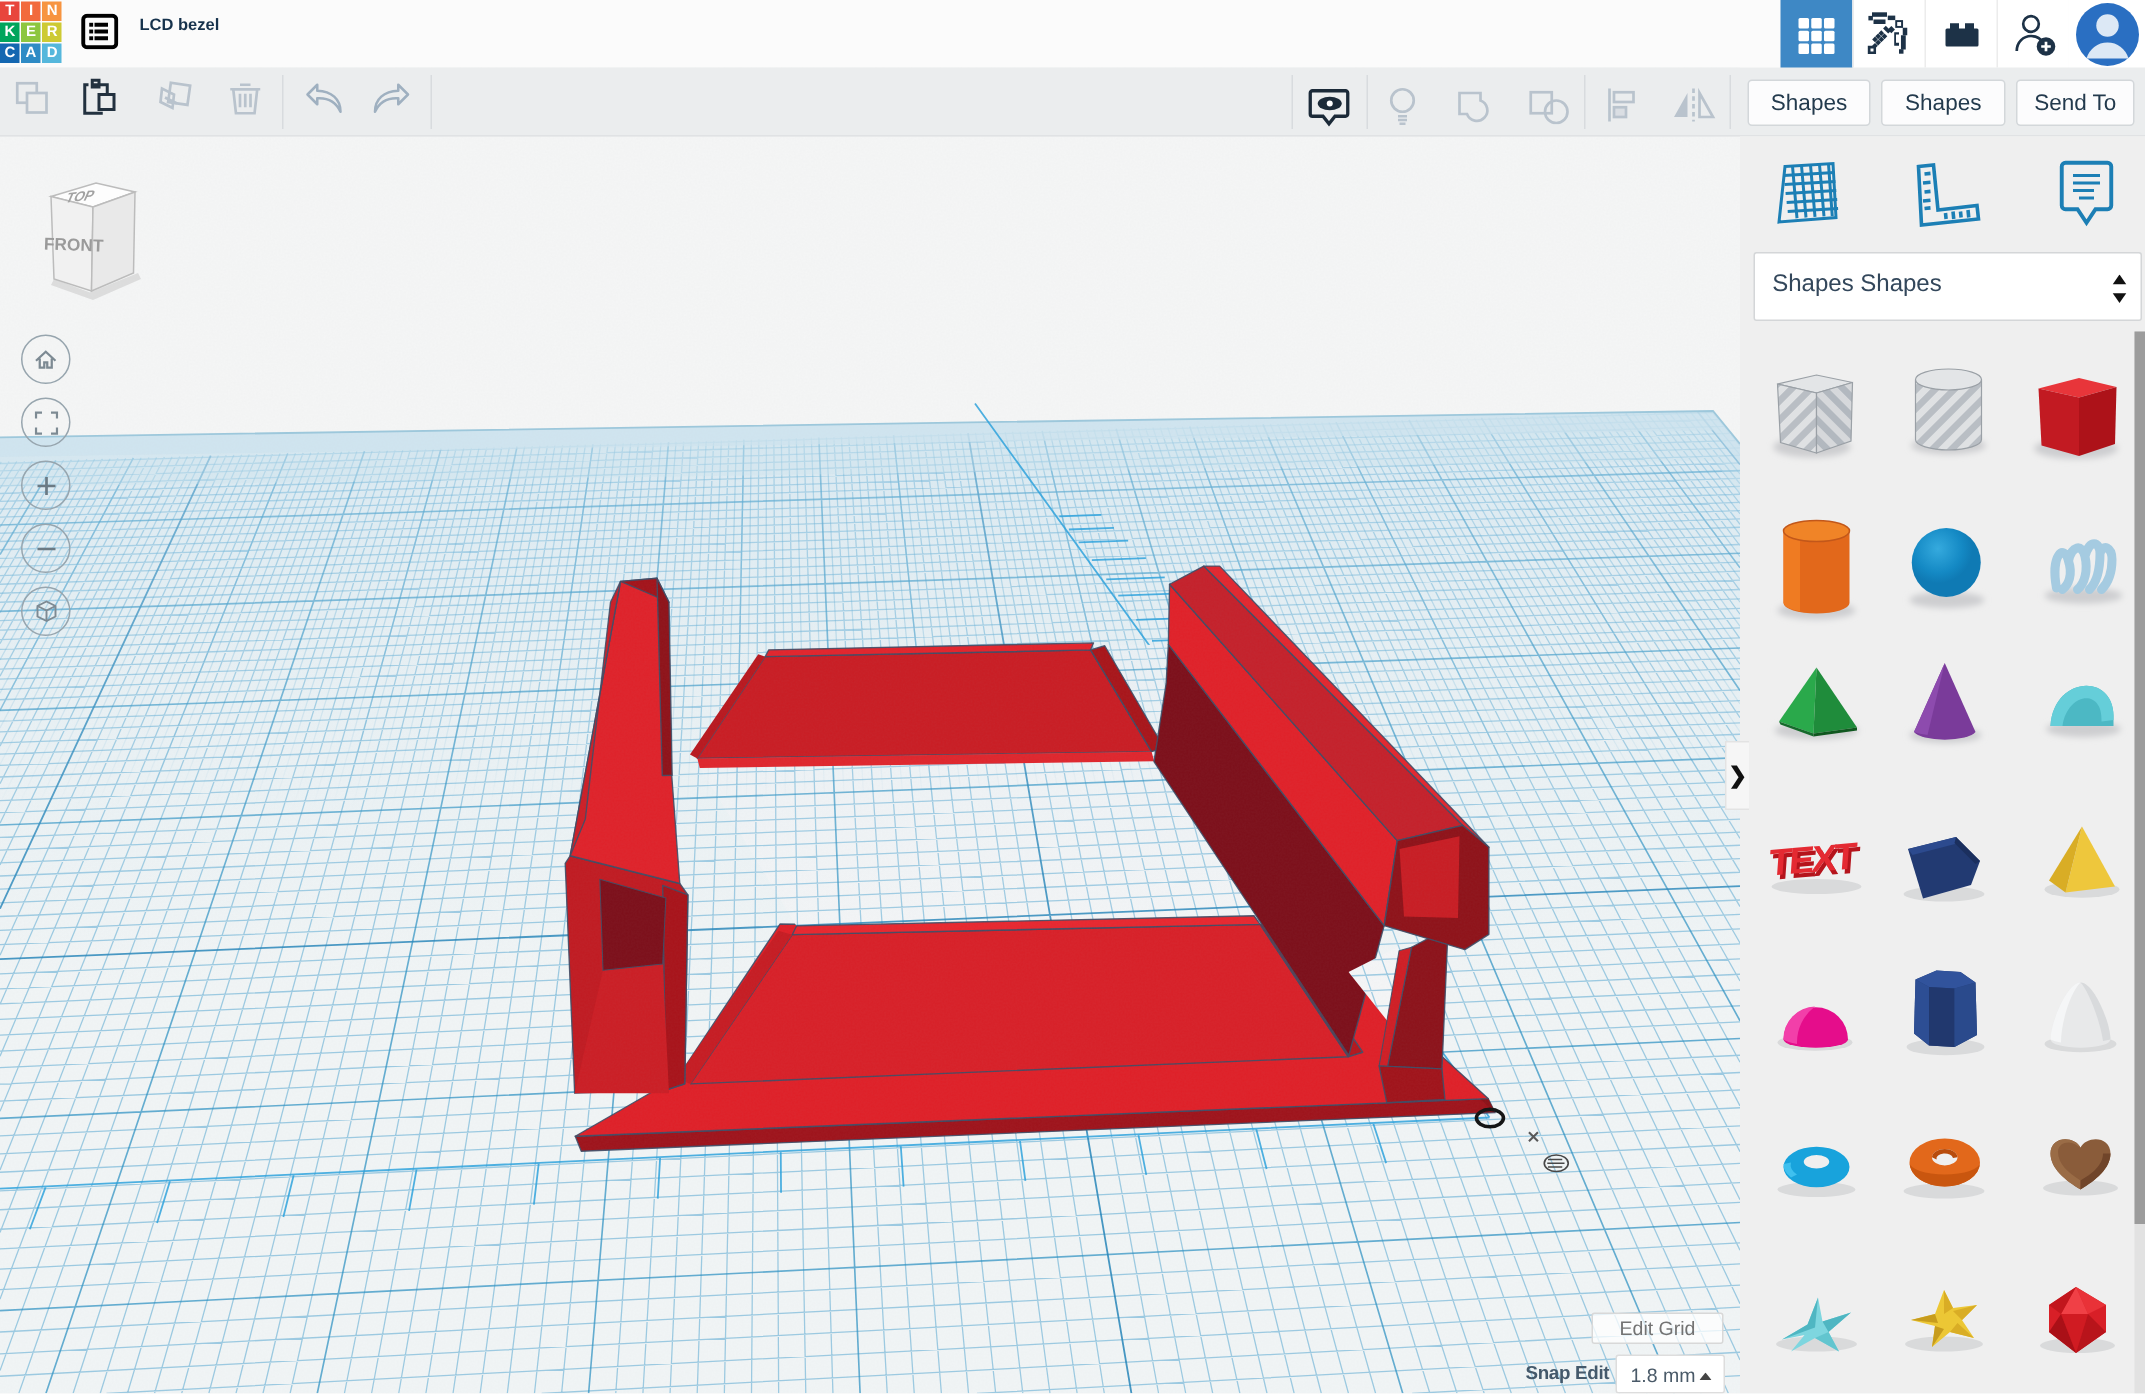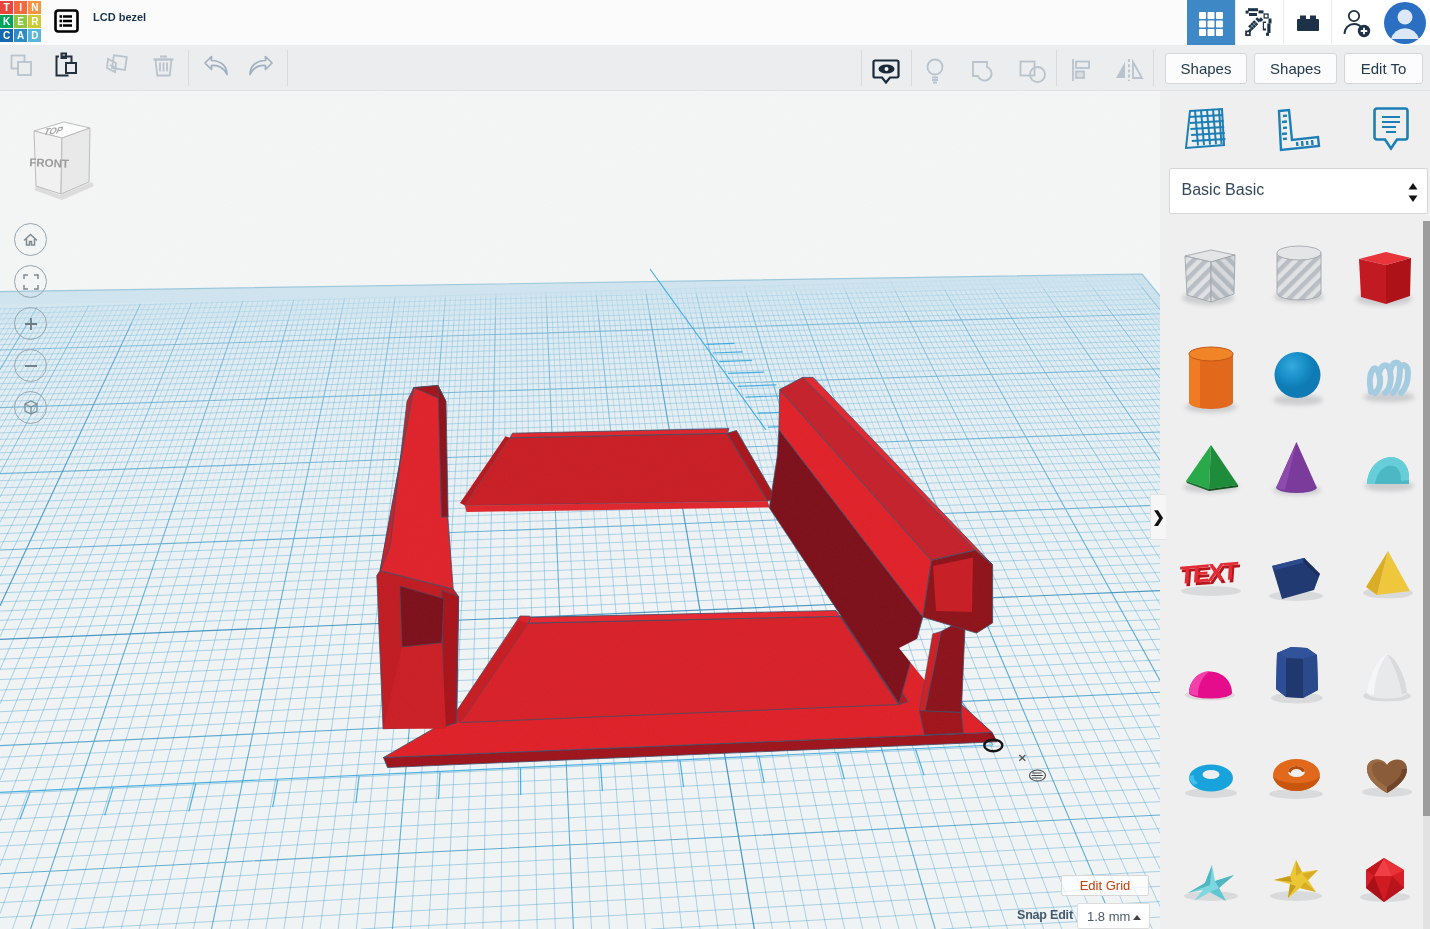--- a/index.html
+++ b/index.html
@@ -263,21 +263,21 @@
     </svg>
     <svg width="30" height="24" viewBox="0 0 30 24" style="position:absolute;left:1114px;top:13px">
       <g stroke="#b9c3cd" stroke-width="1.8">
         <path d="M15 1v22" stroke-dasharray="3 2.2"></path>
         <path d="M11 4v16H2z" fill="#b9c3cd" stroke="none"></path>
         <path d="M19 4v16h9z" fill="none"></path>
       </g>
     </svg>
       <div style="position:absolute;left:1165px;top:8px;width:82px;height:31px;background:#fcfcfd;border:1px solid #d3d7da;border-radius:3px;display:flex;align-items:center;justify-content:center;font-family:'Liberation Sans',sans-serif;font-size:15px;color:#233a4d">Shapes</div>
     <div style="position:absolute;left:1254px;top:8px;width:83px;height:31px;background:#fcfcfd;border:1px solid #d3d7da;border-radius:3px;display:flex;align-items:center;justify-content:center;font-family:'Liberation Sans',sans-serif;font-size:15px;color:#233a4d">Shapes</div>
-    <div style="position:absolute;left:1344px;top:8px;width:79px;height:31px;background:#fcfcfd;border:1px solid #d3d7da;border-radius:3px;display:flex;align-items:center;justify-content:center;font-family:'Liberation Sans',sans-serif;font-size:15px;color:#233a4d">Edit To</div>
+    <div style="position:absolute;left:1344px;top:8px;width:79px;height:31px;background:#fcfcfd;border:1px solid #d3d7da;border-radius:3px;display:flex;align-items:center;justify-content:center;font-family:'Liberation Sans',sans-serif;font-size:15px;color:#233a4d">Send To</div>
     </div>
 <div style="position:absolute;left:0;top:0;width:1160px;height:929px;pointer-events:none">
 <svg width="76" height="88" viewBox="0 0 76 88" style="position:absolute;left:24px;top:114px">
       <path d="M36 81 L12 72 L10 76 L38 86 L70 72 L68 68 Z" fill="#c9c9c9" opacity="0.55"></path>
       <path d="M10 17 L40 8 L66 14 L38 24 Z" fill="#fdfdfd" stroke="#bcbcbc" stroke-width="1"></path>
       <path d="M10 17 L38 24 L37 80 L12 72 Z" fill="#f1f1f1" stroke="#bcbcbc" stroke-width="1"></path>
       <path d="M38 24 L66 14 L65 68 L37 80 Z" fill="#e9e9e9" stroke="#bcbcbc" stroke-width="1"></path>
       <text x="39" y="19" font-family="Liberation Sans,sans-serif" font-size="9" font-weight="bold" fill="#a2a2a2" text-anchor="middle" transform="rotate(-6 39 19) skewX(-30)">TOP</text>
       <text x="25" y="53" font-family="Liberation Sans,sans-serif" font-size="11.5" font-weight="bold" fill="#9a9a9a" text-anchor="middle" transform="rotate(2 25 53)">FRONT</text>
     </svg>
@@ -326,21 +326,21 @@
       </svg></div>
       <div style="position:absolute;left:212px;top:15px"><svg width="38" height="46" viewBox="0 0 38 46">
         <g fill="none" stroke="#1c7fb5" stroke-width="2.6">
       <path d="M5 2.5h28a2.5 2.5 0 0 1 2.5 2.5v26a2.5 2.5 0 0 1-2.5 2.5h-8l-6 9-6-9H5A2.5 2.5 0 0 1 2.5 31V5A2.5 2.5 0 0 1 5 2.5z"></path>
         </g>
       <g stroke="#1c7fb5" stroke-width="2">
           <path d="M10 11h18M10 16h18M10 21h14M14 26h10"></path>
         </g>
       </svg></div>
       <div style="position:absolute;left:8.5px;top:77px;width:259px;height:46px;background:#fff;border:1px solid #d4d6d8;border-radius:2px">
-      <div style="position:absolute;left:12px;top:12px;font-family:'Liberation Sans',sans-serif;font-size:16px;color:#33475b">Basic Basic</div>
+      <div style="position:absolute;left:12px;top:12px;font-family:'Liberation Sans',sans-serif;font-size:16px;color:#33475b">Shapes Shapes</div>
       <svg width="10" height="19" viewBox="0 0 10 19" style="position:absolute;right:9px;top:14px">
         <path d="M5 0l4.5 6.5H0.5z" fill="#111"></path>
         <path d="M5 19l4.5-6.5H0.5z" fill="#111"></path>
       </svg>
     </div>
       <div style="position:absolute;right:0px;top:130px;width:7px;height:708px;background:#e2e2e2">
       <div style="position:absolute;left:0;top:0;width:7px;height:595px;background:#9c9c9c"></div>
     </div>
       <svg width="270" height="838" viewBox="0 0 270 838" style="position:absolute;left:0;top:0">
       <defs>
@@ -484,19 +484,19 @@
       <path d="M22 2 L30 20 L12 20 Z" fill="#f04046"></path>
       <path d="M22 2 L12 20 L4 14 Z" fill="#c2161d"></path>
       <path d="M12 20 L30 20 L22 46 Z" fill="#d01b22"></path>
       <path d="M30 20 L42 32 L22 46 Z" fill="#b8141b"></path>
       <path d="M12 20 L22 46 L4 32 Z" fill="#aa1017"></path>
     </g>
     </svg>
     </div>
 
     <div style="position:absolute;left:1150px;top:494px;width:16px;height:46px;background:#f6f6f6;border:1px solid #e3e3e3;border-right:none;display:flex;align-items:center;justify-content:center;font-family:'Liberation Sans',sans-serif;font-size:15px;font-weight:bold;color:#111">❯</div>
-    <div style="position:absolute;left:1061px;top:875px;width:88px;height:21px;background:rgba(255,255,255,0.75);border:1px solid #d8d8d8;border-radius:2px;display:flex;align-items:center;justify-content:center;font-family:'Liberation Sans',sans-serif;font-size:13px;color:#c2410c">Edit Grid</div>
+    <div style="position:absolute;left:1061px;top:875px;width:88px;height:21px;background:rgba(255,255,255,0.75);border:1px solid #d8d8d8;border-radius:2px;display:flex;align-items:center;justify-content:center;font-family:'Liberation Sans',sans-serif;font-size:13px;color:#737373">Edit Grid</div>
     <div style="position:absolute;left:1017px;top:908px;font-family:'Liberation Sans',sans-serif;font-size:12.5px;font-weight:bold;color:#44596b;letter-spacing:-0.2px">Snap Edit</div>
     <div style="position:absolute;left:1077px;top:903px;width:73px;height:26px;background:#fff;border:1px solid #ddd;border-radius:2px;font-family:'Liberation Sans',sans-serif;font-size:13px;color:#4a5a68">
     <span style="position:absolute;left:9px;top:5px">1.8 mm</span>
       <svg width="8" height="5" viewBox="0 0 8 5" style="position:absolute;right:8px;top:11px">
       <path d="M4 0L8 5H0z" fill="#444"></path>
     </svg>
     </div>
 </body></html>

